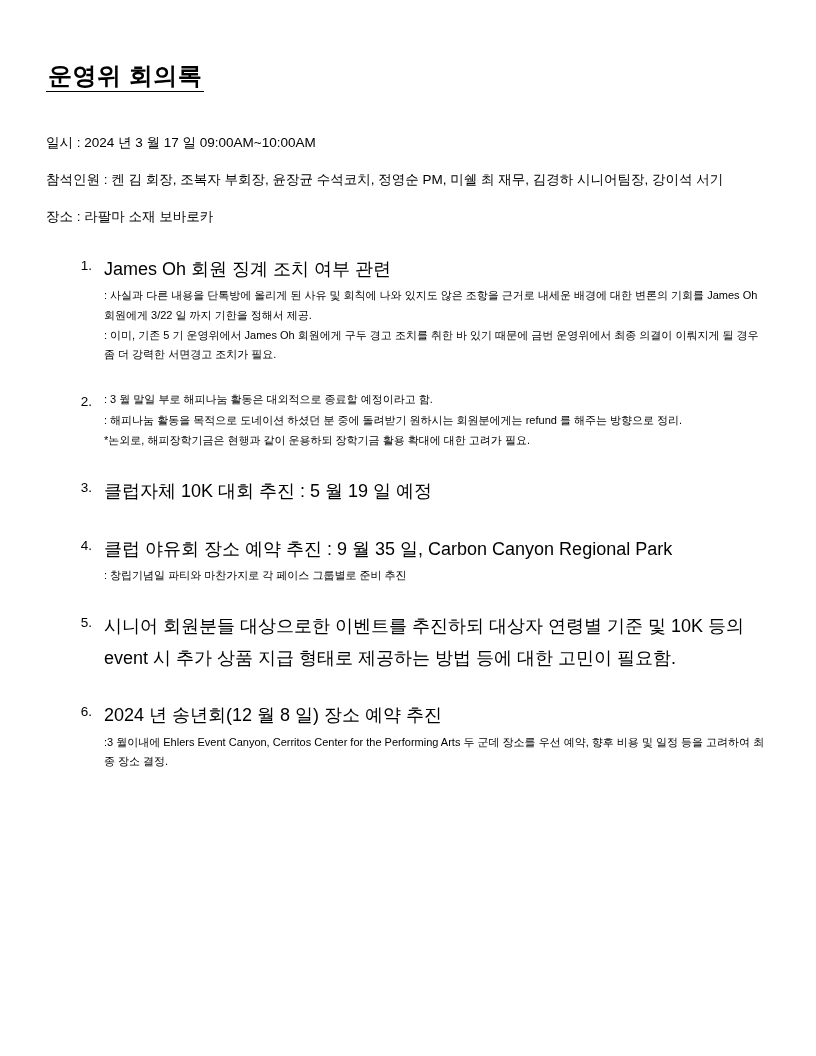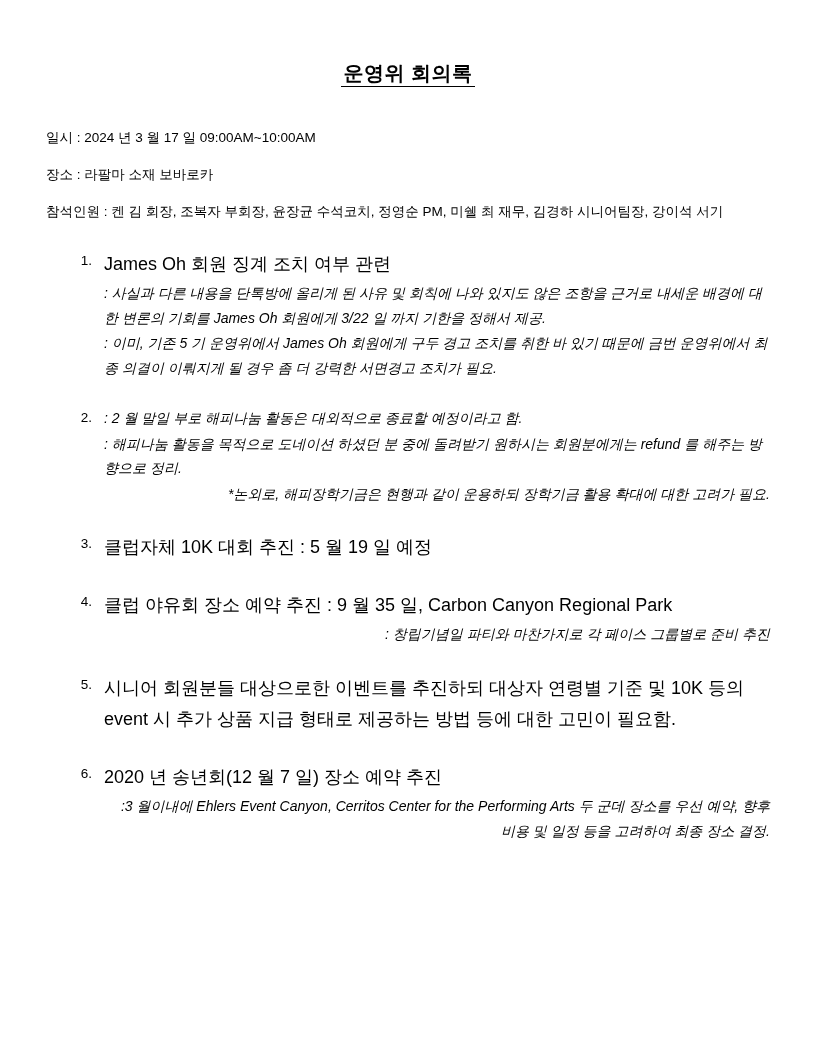--- a/index.html
+++ b/index.html
@@ -15,22 +15,22 @@
     -webkit-font-smoothing: antialiased;
   }
   .page {
     position: relative;
     width: 816px;
     height: 1056px;
     box-sizing: border-box;
     padding: 48px 46px 40px 46px;
   }
   .doc-title {
-    text-align: center;
-    font-size: 20px;
+    text-align: left;
+    font-size: 24px;
     font-weight: bold;
     letter-spacing: 0.5px;
     margin: 12px 0 0 0;
     padding-bottom: 2px;
   }
   .doc-title span {
     border-bottom: 1.5px solid #000;
     padding: 0 2px 2px 2px;
   }
   .meta-block {
@@ -58,57 +58,55 @@
     width: 26px;
     text-align: right;
     font-size: 13.5px;
     line-height: 1.75;
   }
   .item-head {
     font-size: 18px;
     line-height: 1.75;
   }
   .item-line {
-    font-size: 14px;
+    font-size: 11px;
     line-height: 1.75;
     margin-top: 1px;
-    font-style: italic;
   }
   .item-line.spaced {
-    text-align: right;
   }
   .gap-top {
     margin-top: 16px;
   }
 </style>
 </head>
 <body>
 
 <div class="page">
 
   <h1 class="doc-title"><span>운영위 회의록</span></h1>
 
   <div class="meta-block">
     <div class="meta-line">일시 : 2024 년 3 월 17 일 09:00AM~10:00AM</div>
+    <div class="meta-line">참석인원 : 켄 김 회장, 조복자 부회장, 윤장균 수석코치, 정영순 PM, 미쉘 최 재무, 김경하 시니어팀장, 강이석 서기</div>
     <div class="meta-line">장소 : 라팔마 소재 보바로카</div>
-    <div class="meta-line">참석인원 : 켄 김 회장, 조복자 부회장, 윤장균 수석코치, 정영순 PM, 미쉘 최 재무, 김경하 시니어팀장, 강이석 서기</div>
   </div>
 
   <ol class="items" style="list-style:none; margin-left:0;">
 
     <li class="item">
       <span class="item-num">1.</span>
       <div class="item-head">James Oh 회원 징계 조치 여부 관련</div>
       <div class="item-line">: 사실과 다른 내용을 단톡방에 올리게 된 사유 및 회칙에 나와 있지도 않은 조항을 근거로 내세운 배경에 대한 변론의 기회를 James Oh 회원에게 3/22 일 까지 기한을 정해서 제공.</div>
       <div class="item-line">: 이미, 기존 5 기 운영위에서 James Oh 회원에게 구두 경고 조치를 취한 바 있기 때문에 금번 운영위에서 최종 의결이 이뤄지게 될 경우 좀 더 강력한 서면경고 조치가 필요.</div>
     </li>
 
     <li class="item gap-top">
       <span class="item-num">2.</span>
-      <div class="item-line">: 2 월 말일 부로 해피나눔 활동은 대외적으로 종료할 예정이라고 함.</div>
+      <div class="item-line">: 3 월 말일 부로 해피나눔 활동은 대외적으로 종료할 예정이라고 함.</div>
       <div class="item-line">: 해피나눔 활동을 목적으로 도네이션 하셨던 분 중에 돌려받기 원하시는 회원분에게는 refund 를 해주는 방향으로 정리.</div>
       <div class="item-line spaced">*논외로, 해피장학기금은 현행과 같이 운용하되 장학기금 활용 확대에 대한 고려가 필요.</div>
     </li>
 
     <li class="item gap-top">
       <span class="item-num">3.</span>
       <div class="item-head">클럽자체 10K 대회 추진 : 5 월 19 일 예정</div>
     </li>
 
     <li class="item gap-top">
@@ -117,18 +115,18 @@
       <div class="item-line spaced">: 창립기념일 파티와 마찬가지로 각 페이스 그룹별로 준비 추진</div>
     </li>
 
     <li class="item gap-top">
       <span class="item-num">5.</span>
       <div class="item-head">시니어 회원분들 대상으로한 이벤트를 추진하되 대상자 연령별 기준 및 10K 등의 event 시 추가 상품 지급 형태로 제공하는 방법 등에 대한 고민이 필요함.</div>
     </li>
 
     <li class="item gap-top">
       <span class="item-num">6.</span>
-      <div class="item-head">2020 년 송년회(12 월 7 일) 장소 예약 추진</div>
+      <div class="item-head">2024 년 송년회(12 월 8 일) 장소 예약 추진</div>
       <div class="item-line spaced">:3 월이내에 Ehlers Event Canyon,  Cerritos Center for the Performing Arts 두 군데 장소를 우선 예약, 향후 비용 및 일정 등을 고려하여 최종 장소 결정.</div>
     </li>
 
   </ol>
 </div>
 
 </body></html>

